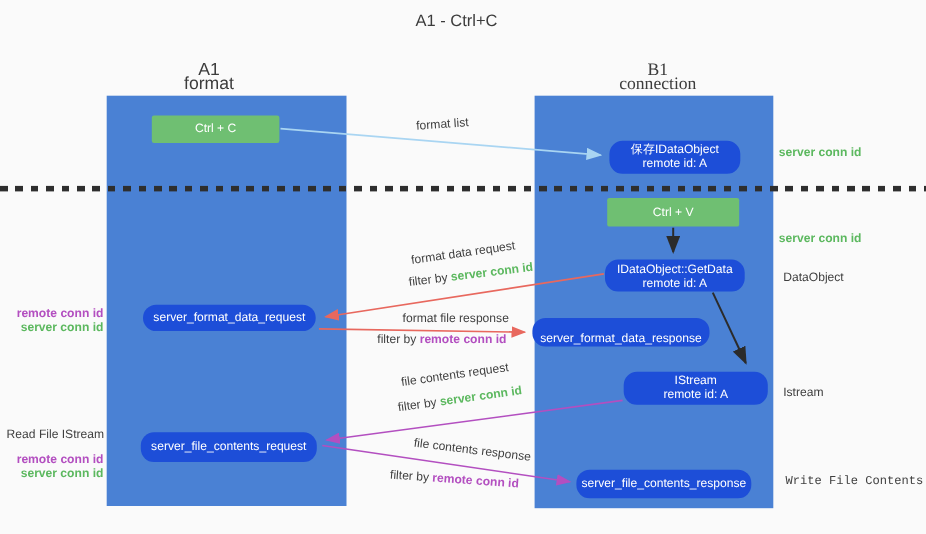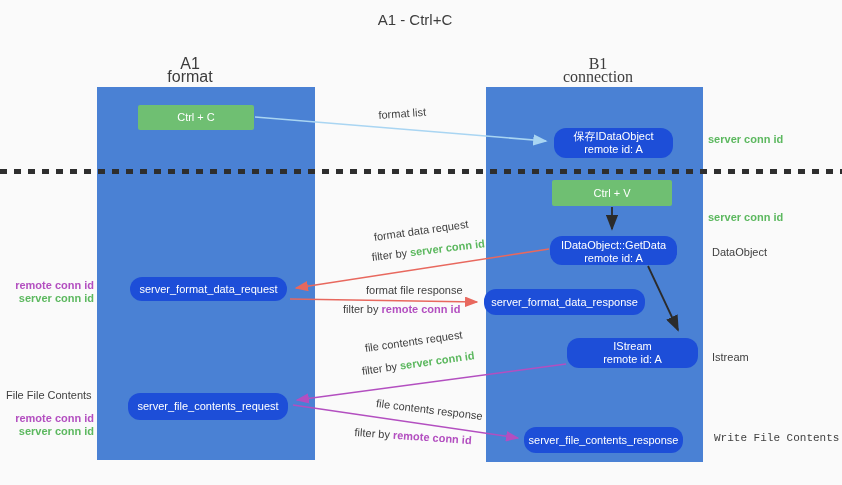--- a/index.html
+++ b/index.html
@@ -25,21 +25,21 @@
         justify-content:center;color:#ffffff;font-size:11px;line-height:13px;
         text-align:center;border-radius:2px;}
   .node.green{background:#6fbf72;}
   .node.orange{background:#1d4ed8;border-radius:12px;}
 
   .n-ctrl-c{left:138px;top:105px;width:116px;height:25px;}
   .n-save-obj{left:554px;top:128px;width:119px;height:30px;}
   .n-ctrl-v{left:552px;top:180px;width:120px;height:26px;}
   .n-getdata{left:550px;top:236px;width:127px;height:29px;justify-content:flex-end;}
   .n-format-req{left:130px;top:277px;width:157px;height:24px;}
-  .n-format-resp{left:484px;top:289px;width:161px;height:26px;}
+  .n-format-resp{left:484px;top:289px;width:161px;height:26px;justify-content:flex-end;}
   .n-istream{left:567px;top:338px;width:131px;height:30px;}
   .n-file-req{left:128px;top:393px;width:160px;height:27px;}
   .n-file-resp{left:524px;top:427px;width:159px;height:26px;}
 
   .flow-label{position:absolute;font-size:11px;color:#3f3f3f;white-space:nowrap;
               transform-origin:0 0;}
   .hl-green{color:#5cb85f;font-weight:bold;}
   .hl-purple{color:#b34fc0;font-weight:bold;}
 
   .side-label{position:absolute;font-size:11px;white-space:nowrap;color:#3f3f3f;}
@@ -152,19 +152,19 @@
   <div class="side-label green" style="left:708px;top:133px;">server conn id</div>
   <div class="side-label green" style="left:708px;top:211px;">server conn id</div>
   <div class="side-label" style="left:712px;top:246px;">DataObject</div>
   <div class="side-label" style="left:712px;top:351px;">Istream</div>
   <div class="side-label" style="left:714px;top:432px;font-family:Liberation Mono, monospace;">Write File Contents</div>
 
   <div class="left-stack" style="top:279px;">
     <div class="side-label purple" style="position:static;">remote conn id</div>
     <div class="side-label green" style="position:static;">server conn id</div>
   </div>
-  <div class="side-label" style="left:6px;top:389px;">File File Contents</div>
+  <div class="side-label" style="left:6px;top:389px;">Read File IStream</div>
   <div class="left-stack" style="top:412px;">
     <div class="side-label purple" style="position:static;">remote conn id</div>
     <div class="side-label green" style="position:static;">server conn id</div>
   </div>
 
 </div>
 
 </body></html>

